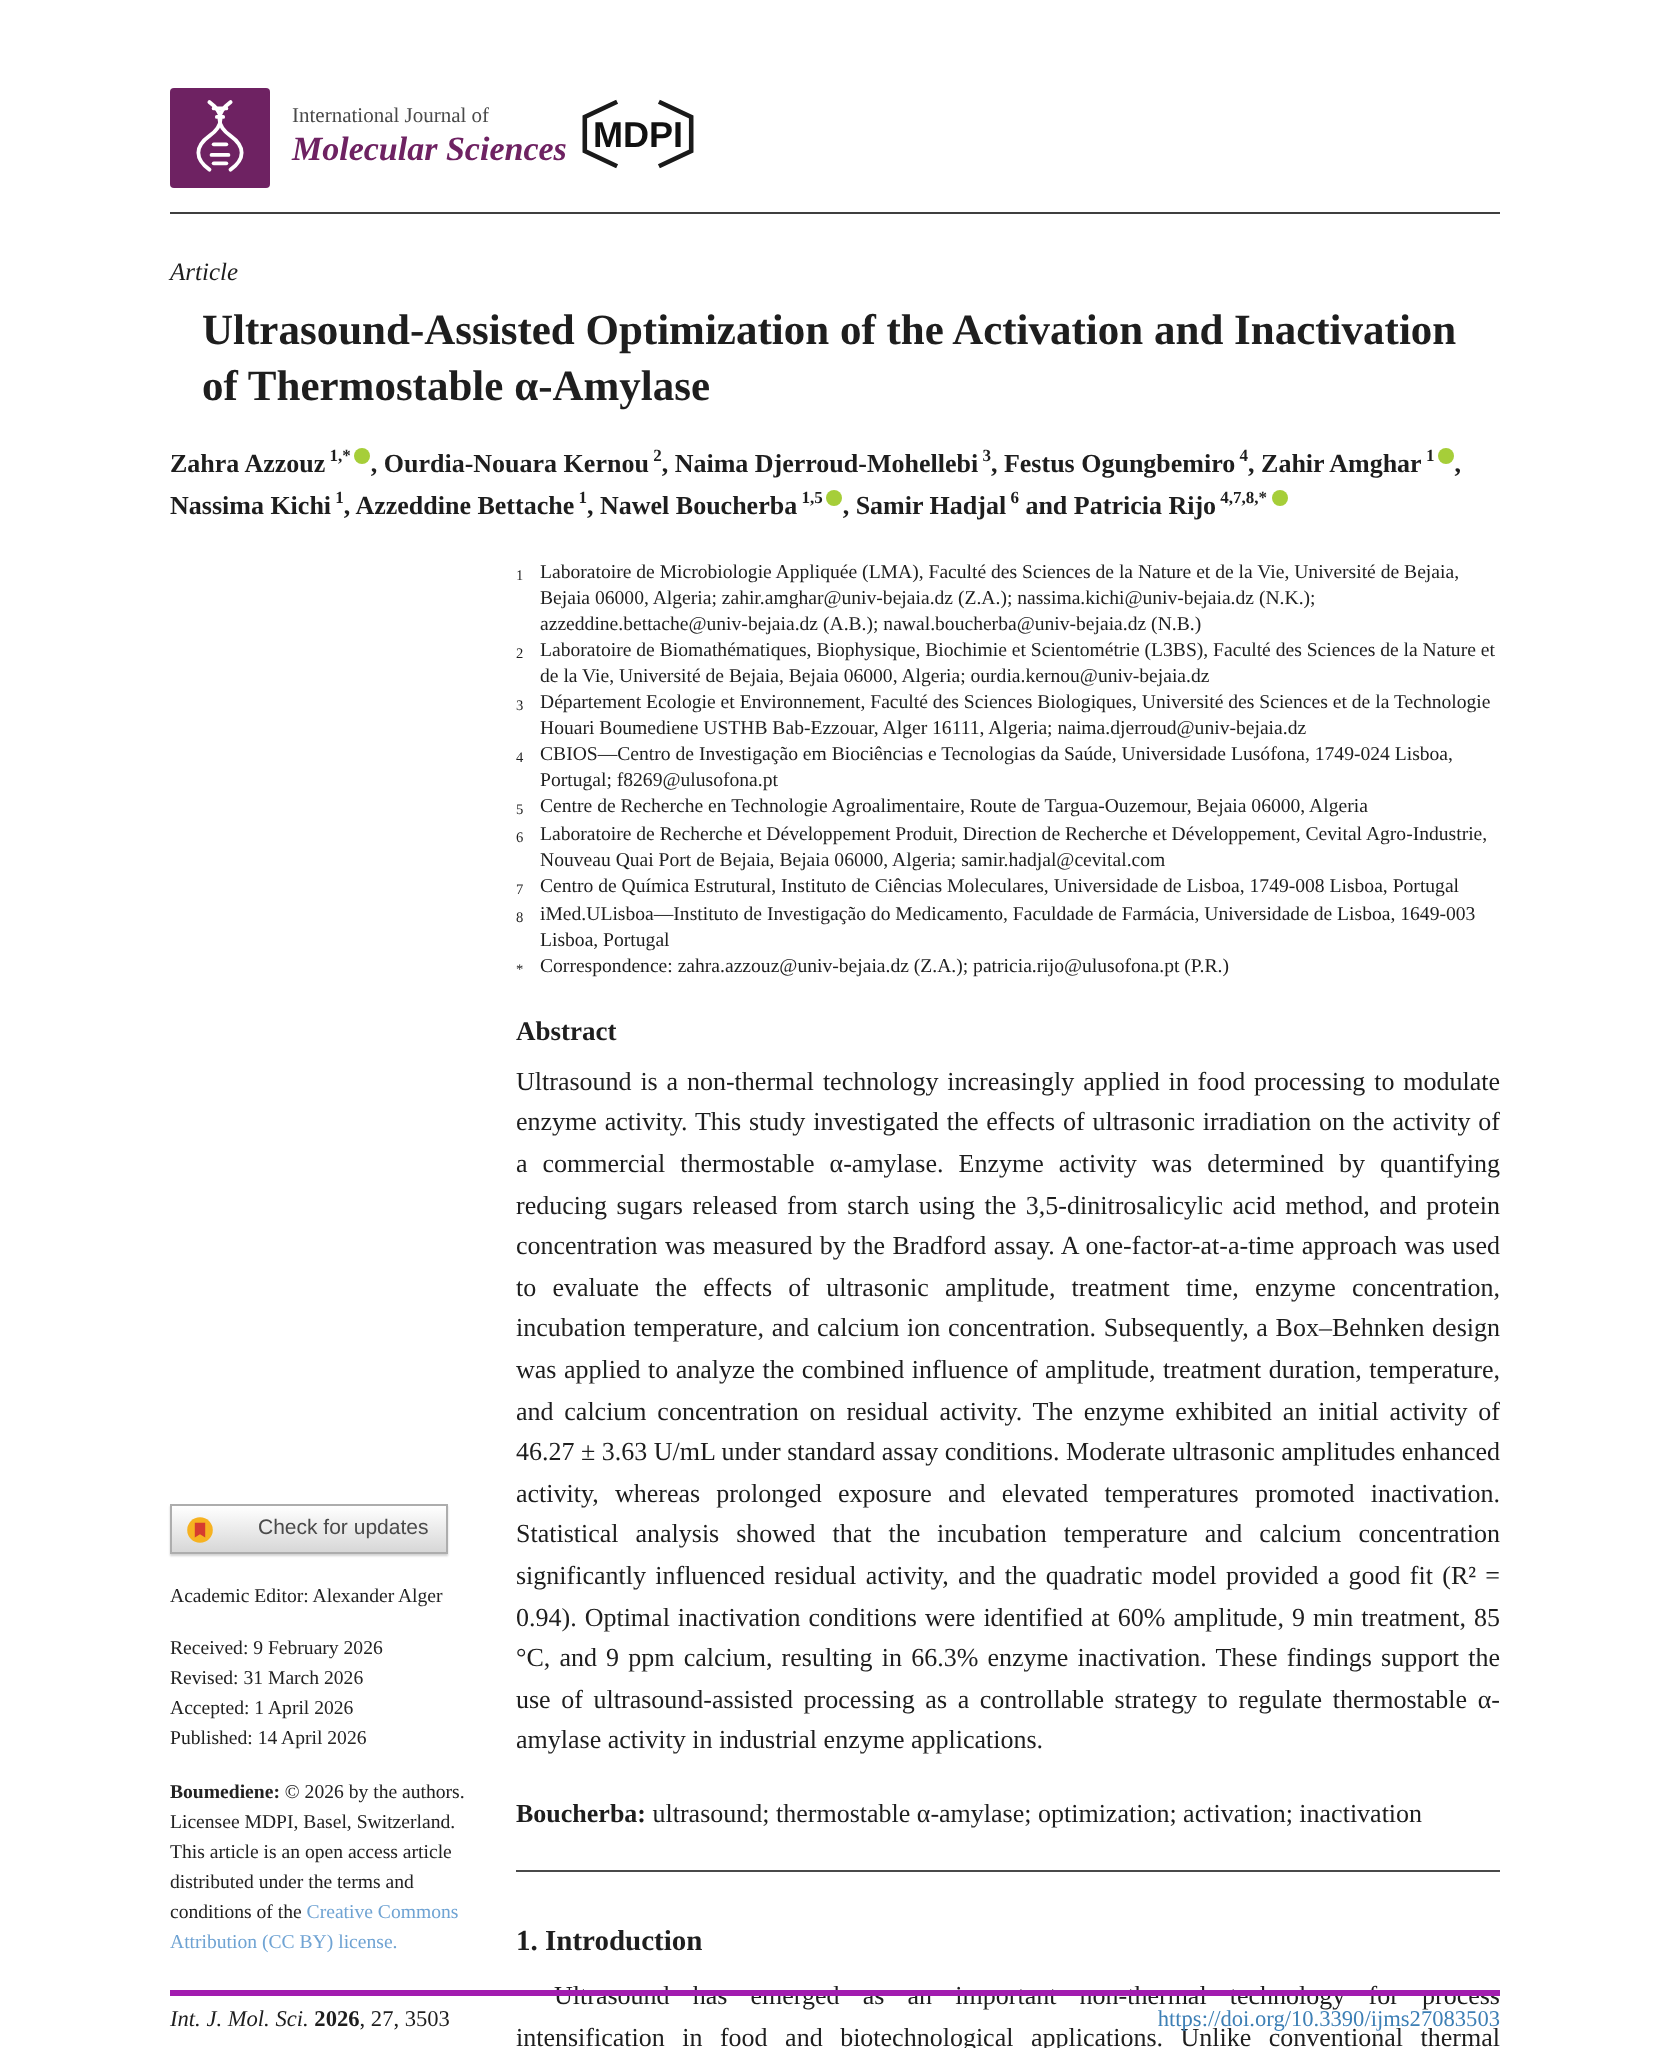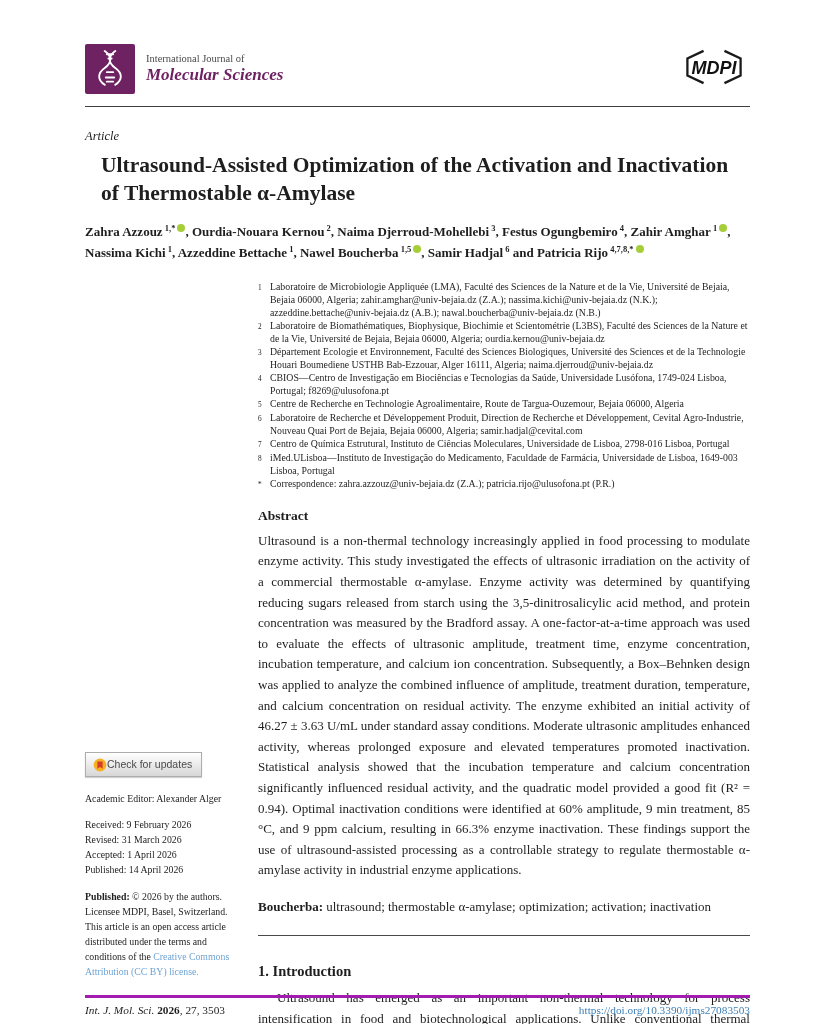--- a/index.html
+++ b/index.html
@@ -1,26 +1,26 @@
 <!DOCTYPE html>
 <html><head>
 <meta charset="utf-8">
 <style>
   html,body{margin:0;padding:0;background:#eef0f1;}
   .page{width:835px;height:1024px;position:relative;background:#fff;color:#1e1e1e;
         font-family:"Liberation Serif",serif;overflow:hidden;margin:0 auto;box-shadow:0 0 6px rgba(0,0,0,.15);}
   .inner{padding:44px 85px 0 85px;}
 
   
-  .logo-row{display:flex;justify-content:space-between;align-items:flex-start;}
+  .logo-row{display:flex;align-items:flex-start;}
   .logo-left{display:flex;align-items:center;gap:11px;}
   .logo-box{width:50px;height:50px;background:#6e2262;display:flex;align-items:center;justify-content:center;border-radius:2px;}
   .journal-sub{font-size:10.5px;color:#4a4a4a;}
   .journal-name{font-size:17px;font-weight:bold;font-style:italic;color:#6e2262;margin-top:1px;}
-  .mdpi-logo{margin-top:4px;font-style:italic;}
+  .mdpi-logo{margin-top:4px;}
   .header-rule{border:none;border-top:1.6px solid #3f3f3f;margin:12px 0 0 0;}
 
   
   .article-label{font-style:italic;font-size:12.5px;margin-top:22px;}
   .title{font-size:21.5px;font-weight:bold;line-height:1.32;margin-top:7px;max-width:662px;}
   .authors{font-weight:bold;font-size:13px;line-height:1.62;margin-top:13px;max-width:662px;}
   .authors sup{font-size:8.5px;line-height:0;}
   .orcid{display:inline-block;width:8px;height:8px;border-radius:50%;background:#a6ce39;margin-left:2px;position:relative;top:-4px;}
 
   
@@ -31,21 +31,21 @@
   .abstract-heading{font-weight:bold;font-size:13.5px;margin-top:17px;}
   .abstract-text{font-size:13px;line-height:20.6px;text-align:justify;margin-top:7px;}
   .keywords{font-size:13px;margin-top:16px;text-align:justify;line-height:20px;}
   .kw-label{font-weight:bold;}
   .kw-rule{border:none;border-top:1px solid #4a4a4a;margin:18px 0 0 0;}
   .intro-heading{font-weight:bold;font-size:14.5px;margin-top:27px;}
   .intro-text{font-size:13px;line-height:20.6px;text-align:justify;margin-top:8px;text-indent:19px;}
 
   
   .sidebar{position:absolute;left:85px;top:752px;width:162px;font-size:9.8px;line-height:15px;color:#222;}
-  .update-badge{display:inline-flex;align-items:center;gap:0;padding:4px 9px 4px 7px;
+  .update-badge{display:inline-flex;align-items:center;gap:22px;padding:4px 9px 4px 7px;
     background:linear-gradient(#ffffff,#d7d7d7);border:1px solid #adadad;border-radius:0;
     font-family:"Liberation Sans",sans-serif;font-size:10.5px;color:#4a4a4a;box-shadow:0 1px 1px rgba(0,0,0,.18);cursor:pointer;}
   .editor{margin-top:14px;}
   .dates{margin-top:11px;}
   .copyright{margin-top:12px;}
   .cc-link{color:#6fa3d3;text-decoration:none;}
 
   
   .footer{position:absolute;left:85px;right:85px;top:995px;border-top:3px solid #a21caf;
     padding-top:6px;display:flex;justify-content:space-between;font-size:11.3px;}
@@ -114,21 +114,21 @@
           <div class="aff-row">
             <span class="aff-marker">5</span>
             <span class="aff-text">Centre de Recherche en Technologie Agroalimentaire, Route de Targua-Ouzemour, Bejaia 06000, Algeria</span>
           </div>
           <div class="aff-row">
             <span class="aff-marker">6</span>
             <span class="aff-text">Laboratoire de Recherche et Développement Produit, Direction de Recherche et Développement, Cevital Agro-Industrie, Nouveau Quai Port de Bejaia, Bejaia 06000, Algeria; samir.hadjal@cevital.com</span>
           </div>
           <div class="aff-row">
             <span class="aff-marker">7</span>
-            <span class="aff-text">Centro de Química Estrutural, Instituto de Ciências Moleculares, Universidade de Lisboa, 2798-016 Lisboa, Portugal</span>
+            <span class="aff-text">Centro de Química Estrutural, Instituto de Ciências Moleculares, Universidade de Lisboa, 1749-008 Lisboa, Portugal</span>
           </div>
           <div class="aff-row">
             <span class="aff-marker">8</span>
             <span class="aff-text">iMed.ULisboa—Instituto de Investigação do Medicamento, Faculdade de Farmácia, Universidade de Lisboa, 1649-003 Lisboa, Portugal</span>
           </div>
           <div class="aff-row">
             <span class="aff-marker">*</span>
             <span class="aff-text">Correspondence: zahra.azzouz@univ-bejaia.dz (Z.A.); patricia.rijo@ulusofona.pt (P.R.)</span>
           </div>
         </div>
@@ -157,21 +157,21 @@
       <span>Check for updates</span>
     </div>
     <div class="editor">Academic Editor: Alexander Alger</div>
     <div class="dates">
       <div>Received: 9 February 2026</div>
       <div>Revised: 31 March 2026</div>
       <div>Accepted: 1 April 2026</div>
       <div>Published: 14 April 2026</div>
     </div>
     <div class="copyright">
-      <b>Published:</b><span> © 2026 by the authors. Licensee MDPI, Basel, Switzerland. This article is an open access article distributed under the terms and conditions of the </span><a href="#" class="cc-link">Creative Commons Attribution (CC BY) license.</a>
+      <b>Boumediene:</b><span> © 2026 by the authors. Licensee MDPI, Basel, Switzerland. This article is an open access article distributed under the terms and conditions of the </span><a href="#" class="cc-link">Creative Commons Attribution (CC BY) license.</a>
     </div>
   </aside>
 
   <div class="footer">
     <div>
       <span class="f-abbrev">Int. J. Mol. Sci.</span>
       <span class="f-year">2026</span><span>, 27, 3503</span>
     </div>
     <a href="#" class="doi-link">https://doi.org/10.3390/ijms27083503</a>
   </div>

